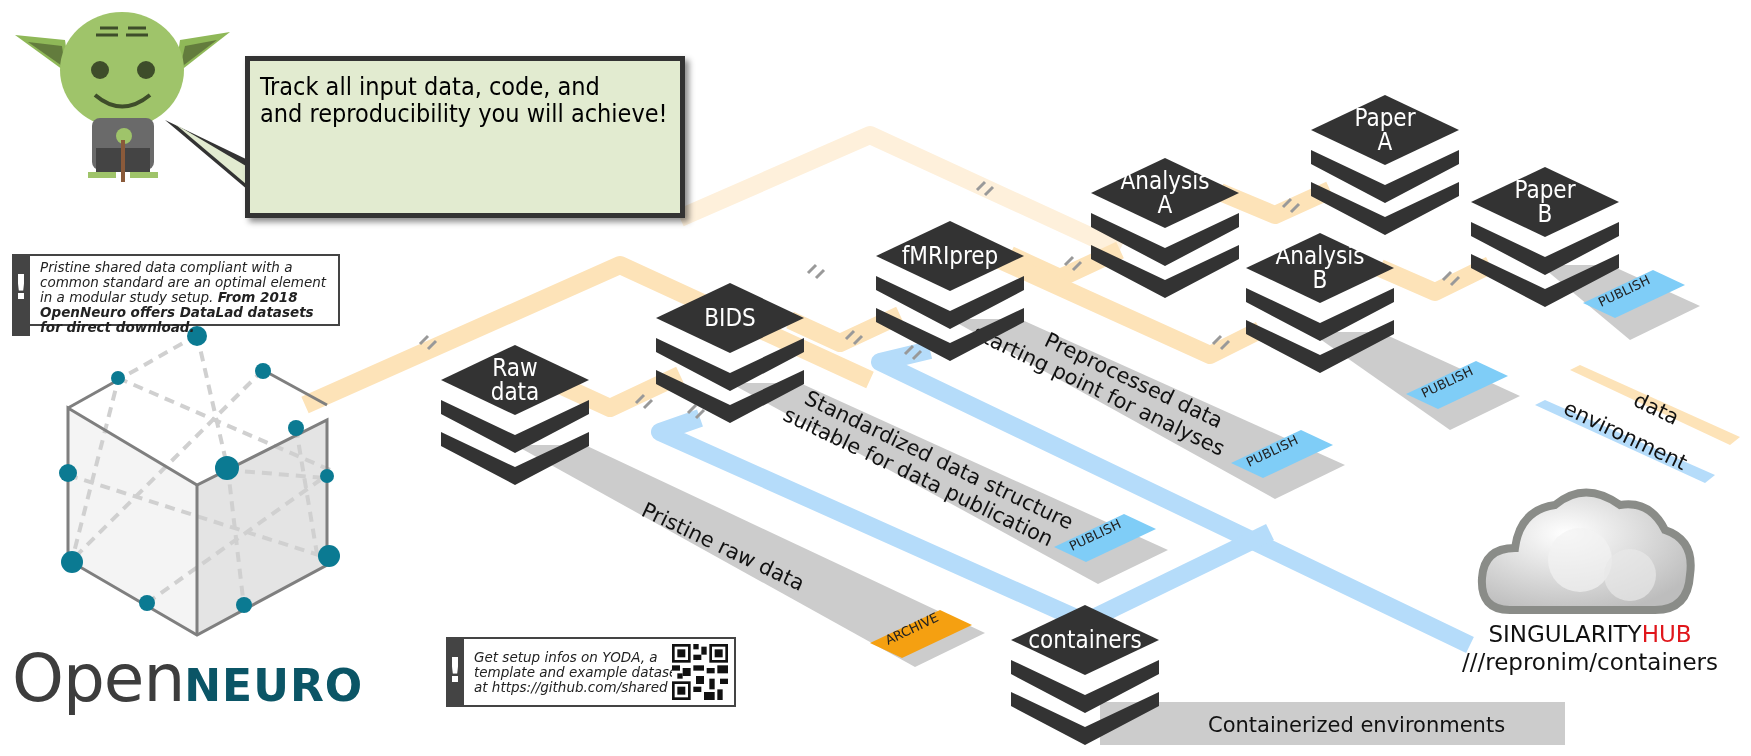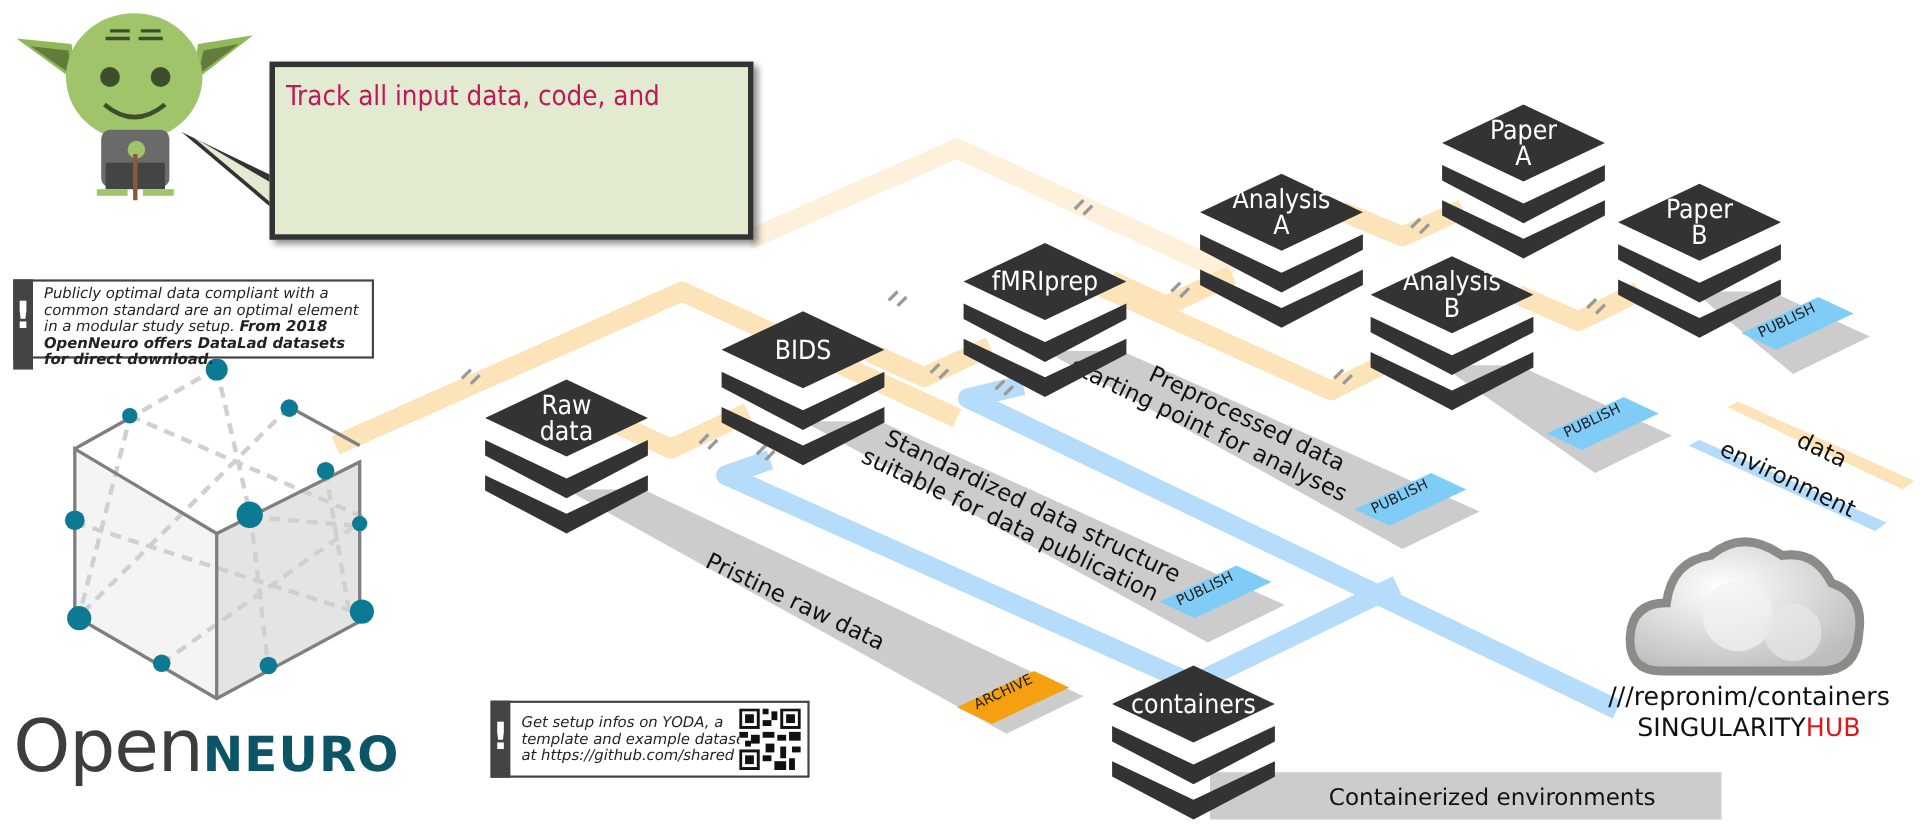--- a/index.html
+++ b/index.html
@@ -2,21 +2,21 @@
 <html><head>
 <meta charset="utf-8">
 <style>
   html,body{margin:0;padding:0;background:#ffffff;}
   body{width:1751px;height:756px;position:relative;overflow:hidden;font-family:"DejaVu Sans",sans-serif;}
   #diagram{position:absolute;left:0;top:0;width:1751px;height:756px;}
   .node-label{font-family:"DejaVu Sans Condensed","DejaVu Sans",sans-serif;fill:#ffffff;font-size:24px;text-anchor:middle;}
   .band-text{font-family:"DejaVu Sans",sans-serif;fill:#111;font-size:21px;}
   .tag-text{font-family:"DejaVu Sans",sans-serif;fill:#222;font-size:13px;}
   .speech{position:absolute;left:245px;top:56px;width:440px;height:162px;background:#e2ebd0;border:5px solid #333;box-shadow:4px 4px 6px rgba(0,0,0,.45);
-    font-family:"DejaVu Sans Condensed","DejaVu Sans",sans-serif;font-size:25px;line-height:27px;color:#be185d;padding:12px 10px 0 10px;box-sizing:border-box;}
+    font-family:"DejaVu Sans Condensed","DejaVu Sans",sans-serif;font-size:25px;line-height:27px;color:#000000;padding:12px 10px 0 10px;box-sizing:border-box;}
   .speech span{display:block;white-space:nowrap;}
   .note{position:absolute;background:#fff;border:2px solid #444;box-sizing:border-box;font-family:"DejaVu Sans",sans-serif;font-style:italic;color:#222;}
   .note .bang{position:absolute;left:-2px;top:-2px;bottom:-2px;width:18px;background:#444;color:#fff;font-style:normal;font-weight:bold;text-align:center;}
   .note1{left:12px;top:254px;width:328px;height:72px;font-size:13.5px;line-height:15px;padding:4px 6px 0 26px;}
   .note1 .bang{font-size:34px;line-height:66px;height:82px;}
   .note2{left:446px;top:637px;width:290px;height:70px;font-size:13.5px;line-height:15px;padding:11px 6px 0 26px;}
   .note2 .bang{font-size:34px;line-height:66px;}
   .note b{font-weight:bold;}
   .qr{position:absolute;right:6px;top:5px;width:56px;height:56px;}
   .openneuro{position:absolute;left:12px;top:640px;font-family:"DejaVu Sans",sans-serif;white-space:nowrap;}
@@ -233,25 +233,26 @@
     <rect x="88" y="172" width="28" height="6" fill="#9fc46a"></rect>
       <rect x="130" y="172" width="28" height="6" fill="#9fc46a"></rect>
   </g>
 
   <path d="M165 120 L248 190 L248 160 Z" fill="#333"></path>
   <path d="M175 124 L246 184 L246 166 Z" fill="#e2ebd0"></path>
 </svg>
 
 <div class="speech">
   <span>Track all input data, code, and</span>
+  <span>and reproducibility you will achieve!</span>
 </div>
 
 <div class="note note1">
   <div class="bang">!</div>
-  <span>Publicly optimal data compliant with a common standard are an optimal element in a modular study setup. </span><b>From 2018 OpenNeuro offers DataLad datasets for direct download.</b>
+  <span>Pristine shared data compliant with a common standard are an optimal element in a modular study setup. </span><b>From 2018 OpenNeuro offers DataLad datasets for direct download.</b>
 </div>
 
 <div class="note note2">
   <div class="bang">!</div>
   <div>Get setup infos on YODA, a</div>
   <div>template and example datasets</div>
   <div>at https://github.com/shared</div>
   <svg class="qr" viewBox="0 0 21 21">
     <rect width="21" height="21" fill="#fff"></rect>
     <g fill="#111">
@@ -281,15 +282,15 @@
         <rect x="2" y="11" width="2" height="2"></rect>
     </g>
   </svg>
 </div>
 
 <div class="openneuro">
   <span class="open">Open</span><span class="neuro">NEURO</span>
 </div>
 
 <div class="hub">
+  <div><span>SINGULARITY</span><span class="red">HUB</span></div>
   <div>///repronim/containers</div>
-  <div><span>SINGULARITY</span><span class="red">HUB</span></div>
 </div>
 
 </body></html>

